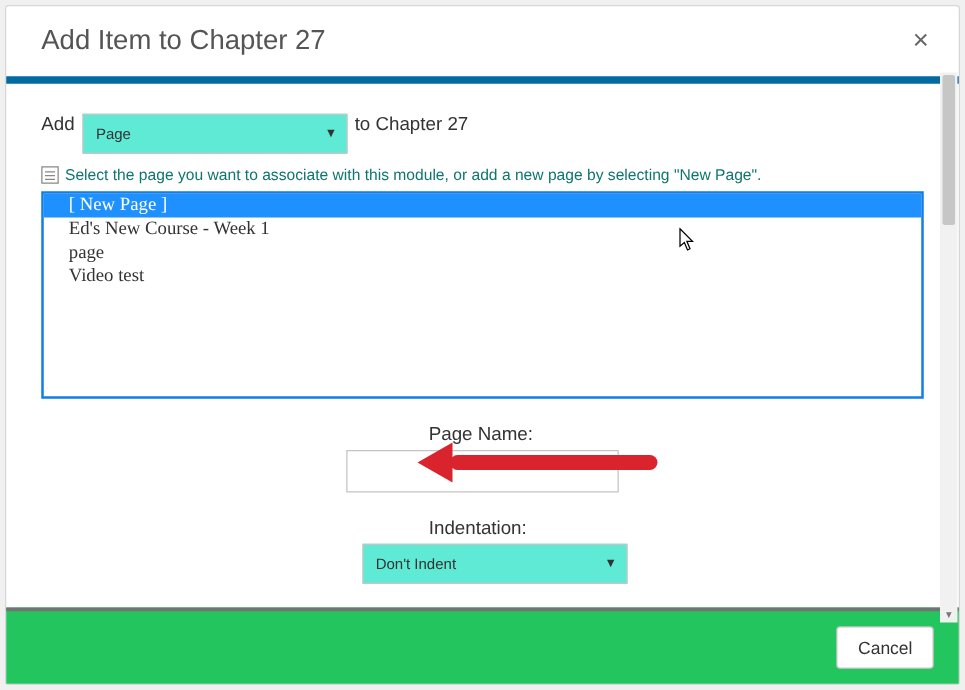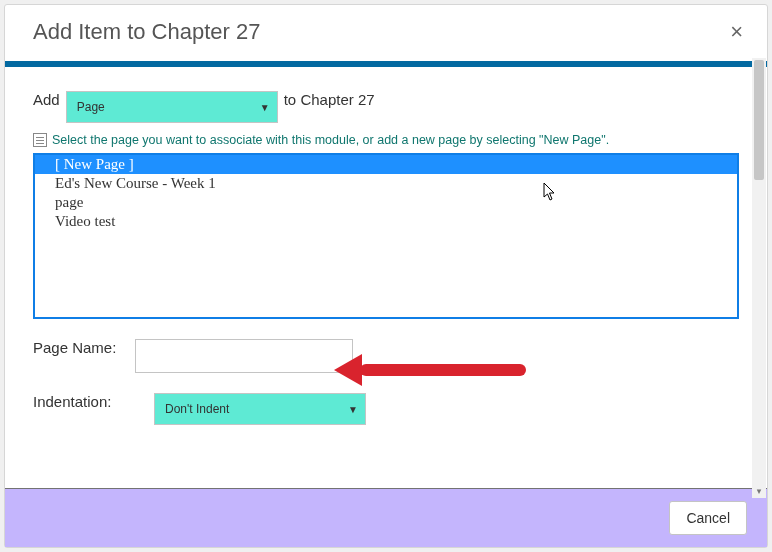--- a/index.html
+++ b/index.html
@@ -119,37 +119,39 @@
     cursor: default;
     white-space: nowrap;
     font-family: Liberation Serif, serif;
   }
   .listbox .opt.selected {
     background: #1e90ff;
     color: #fff;
   }
   .form-row {
     display: flex;
-    gap: 16px;
+    align-items: center;
+    gap: 4px;
     margin-top: 20px;
     font-size: 15px;
     color: #333;
+    flex-direction: column;
   }
   .form-row label { min-width: 86px; }
   .text-input {
     border: 1px solid #c4c4c4;
     height: 34px;
     width: 218px;
     padding: 4px 8px;
     font-size: 14px;
   }
   .indent-select { min-width: 210px; margin-left: 19px; }
   .modal-footer {
-    border-top: 1px solid #737373;
-    background: #c4b5fd;
+    border-top: 3px solid #737373;
+    background: #22c55e;
     padding: 12px 20px;
     display: flex;
     justify-content: flex-end;
     gap: 10px;
   }
   .btn {
     padding: 8px 16px;
     font-size: 14px;
     border-radius: 3px;
     cursor: pointer;

